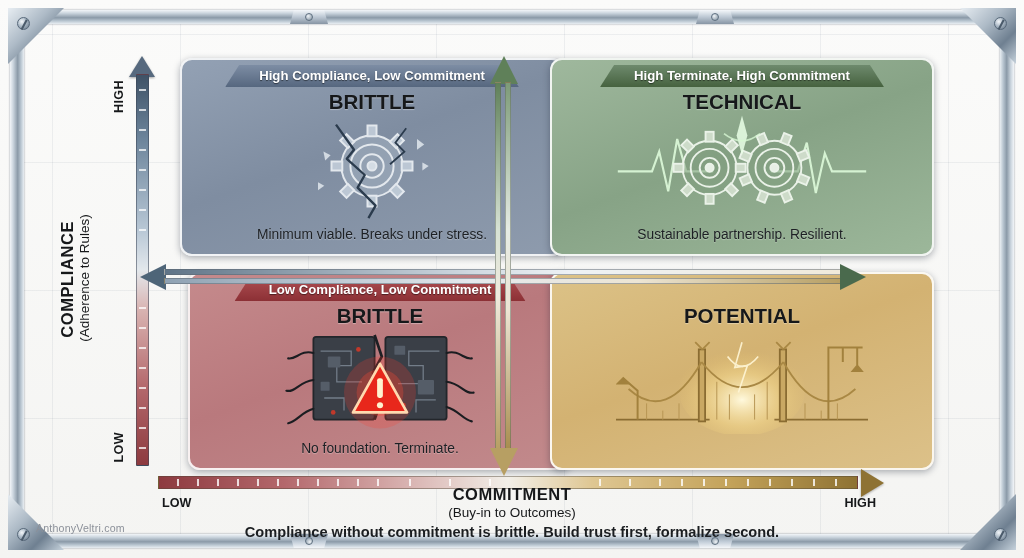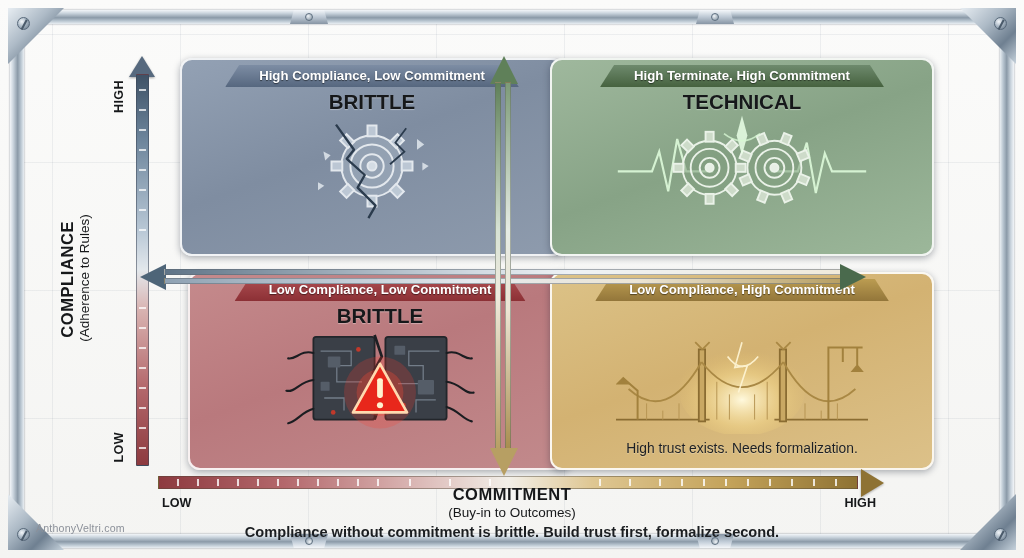--- a/index.html
+++ b/index.html
@@ -364,20 +364,21 @@
           <path d="M60 14 L80 42 L72 52 L92 70 L84 84 L104 104 L96 118" fill="none" stroke="#2b3b4d" stroke-width="2.6" stroke-linejoin="round"></path>
           <path d="M138 18 L126 34 L136 44 L120 58" fill="none" stroke="#2b3b4d" stroke-width="2"></path>
           <g fill="#e7edf2" opacity=".8">
             <polygon points="150,30 158,36 150,42"></polygon>
             <polygon points="46,44 54,48 48,54"></polygon>
             <polygon points="156,56 163,60 156,65"></polygon>
             <polygon points="40,78 47,82 40,87"></polygon>
           </g>
         </svg>
       </div>
+      <div class="qcaption">Minimum viable. Breaks under stress.</div>
     </div>
 
     <div class="quad" id="quad-thriving">
       <div class="banner">High Terminate, High Commitment</div>
       <div class="qtitle">TECHNICAL</div>
       <div class="art">
         <svg viewBox="0 0 280 120" xmlns="http://www.w3.org/2000/svg">
           <path d="M2 66 L40 66 L48 44 L58 88 L68 30 L78 66 L108 66" fill="none" stroke="#d9f5d6" stroke-width="2.4" opacity=".95"></path>
           <path d="M172 66 L202 66 L212 34 L222 90 L232 46 L240 66 L278 66" fill="none" stroke="#d9f5d6" stroke-width="2.4" opacity=".95"></path>
           <g stroke="#eaf2e8" stroke-width="2.1" fill="none">
@@ -411,20 +412,21 @@
                 <rect x="-4.5" y="-40" width="9" height="11" transform="rotate(247)"></rect>
                 <rect x="-4.5" y="-40" width="9" height="11" transform="rotate(292)"></rect>
                 <rect x="-4.5" y="-40" width="9" height="11" transform="rotate(337)"></rect>
               </g>
             </g>
           </g>
           <path d="M140 4 L146 26 L140 48 L134 26 Z" fill="#e9ffe6" opacity=".85"></path>
           <path d="M120 24 Q140 40 160 24" fill="none" stroke="#d7f7d3" stroke-width="2" opacity=".8"></path>
         </svg>
       </div>
+      <div class="qcaption">Sustainable partnership. Resilient.</div>
     </div>
 
     <div class="quad" id="quad-failed">
       <div class="banner">Low Compliance, Low Commitment</div>
       <div class="qtitle">BRITTLE</div>
       <div class="art">
         <svg viewBox="0 0 220 120" xmlns="http://www.w3.org/2000/svg">
           <rect x="36" y="12" width="68" height="92" rx="3" fill="#3a3f47" stroke="#23262b" stroke-width="2"></rect>
           <rect x="116" y="12" width="68" height="92" rx="3" fill="#3a3f47" stroke="#23262b" stroke-width="2"></rect>
           <g stroke="#7d8895" stroke-width="1.4" fill="none" opacity=".85">
@@ -455,24 +457,25 @@
           </g>
           <g transform="translate(110,74)">
             <circle r="40" fill="#ff3b2f" opacity=".22"></circle>
             <circle r="26" fill="#ff4a33" opacity=".3"></circle>
             <polygon points="0,-32 30,22 -30,22" fill="#e8271b" stroke="#ffd9b0" stroke-width="3" stroke-linejoin="round"></polygon>
             <rect x="-3.2" y="-16" width="6.4" height="22" rx="2.4" fill="#fff3d0"></rect>
             <circle cx="0" cy="14" r="3.4" fill="#fff3d0"></circle>
           </g>
         </svg>
       </div>
+      <div class="qcaption">No foundation. Terminate.</div>
     </div>
 
     <div class="quad" id="quad-potential">
-      <div class="banner">Low Compliance, High Commitment</div>
+      <div class="qtitle">POTENTIAL</div>
       <div class="art">
         <svg viewBox="0 0 280 120" xmlns="http://www.w3.org/2000/svg">
           <defs>
             <radialGradient id="glow" cx="50%" cy="60%" r="55%">
               <stop offset="0%" stop-color="#fff9dd" stop-opacity="1"></stop>
               <stop offset="55%" stop-color="#f5d98c" stop-opacity=".5"></stop>
               <stop offset="100%" stop-color="#e8c572" stop-opacity="0"></stop>
             </radialGradient>
           </defs>
           <ellipse cx="140" cy="72" rx="70" ry="50" fill="url(#glow)"></ellipse>
@@ -504,21 +507,20 @@
             <path d="M268 24 V44 M268 44 l-5 6 h10 z" fill="#a2813d"></path>
             <path d="M24 104 V72 L8 58"></path>
             <path d="M8 58 l-6 6 h12 z" fill="#a2813d"></path>
           </g>
           <g stroke="#fff6d6" stroke-width="1.8" fill="none" opacity=".9">
             <path d="M140 18 L132 46 L146 44 L136 74"></path>
             <path d="M124 34 Q140 56 158 34"></path>
           </g>
         </svg>
       </div>
-      <div class="qcaption">High trust exists. Needs formalization.</div>
     </div>
   </div>
 
   <div id="cross-h">
     <span class="head-l"></span>
     <span class="bar-top"></span>
       <span class="bar-bot"></span>
     <span class="head-r"></span>
   </div>
   <div id="cross-v">

